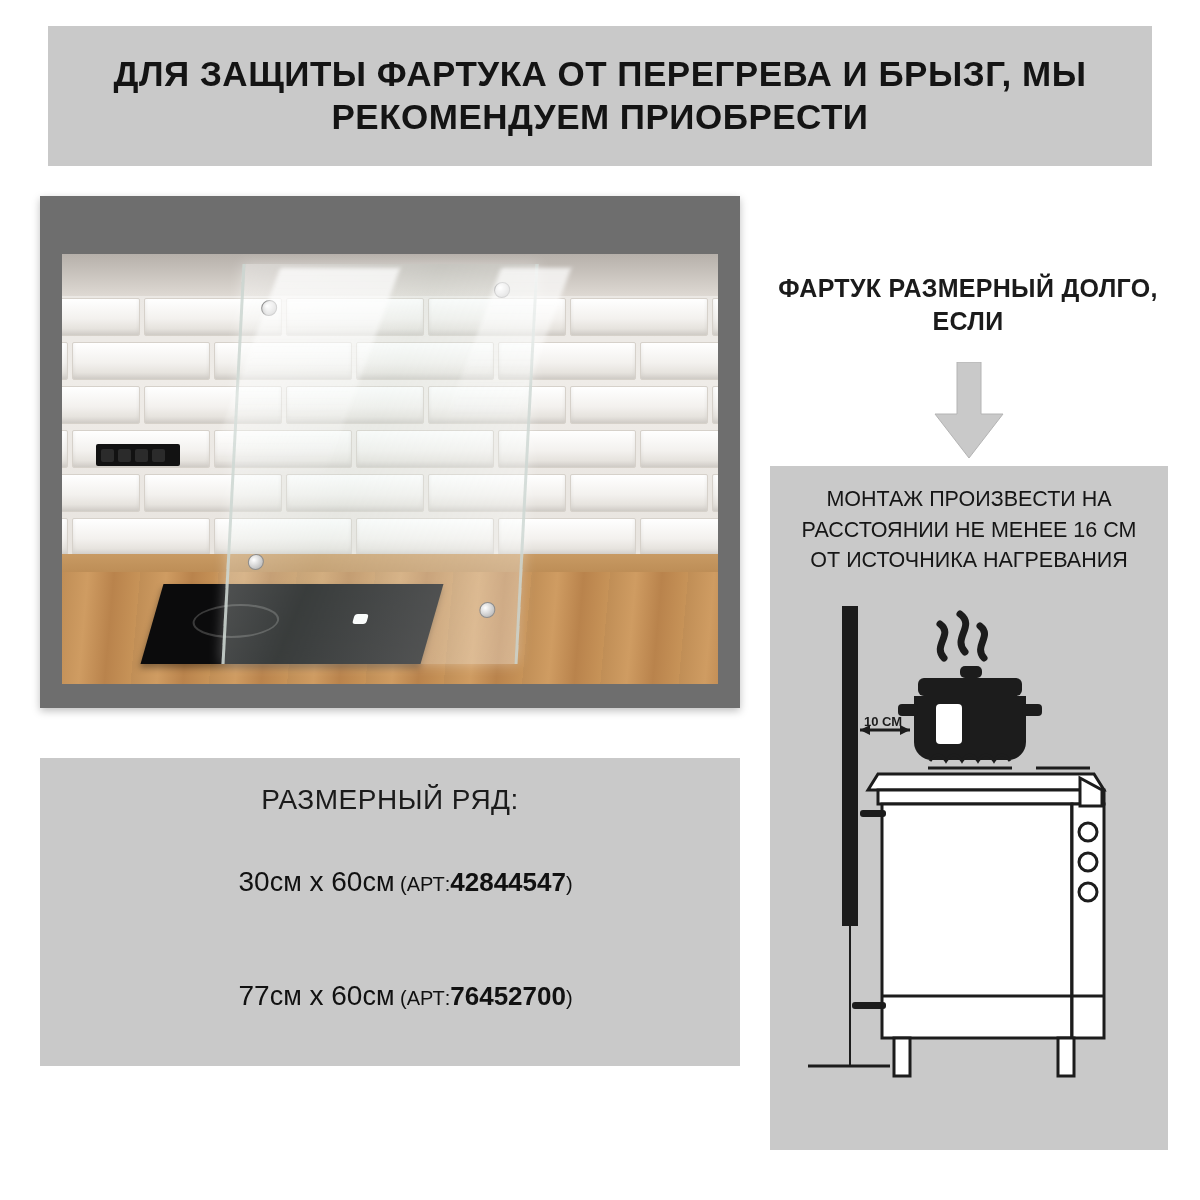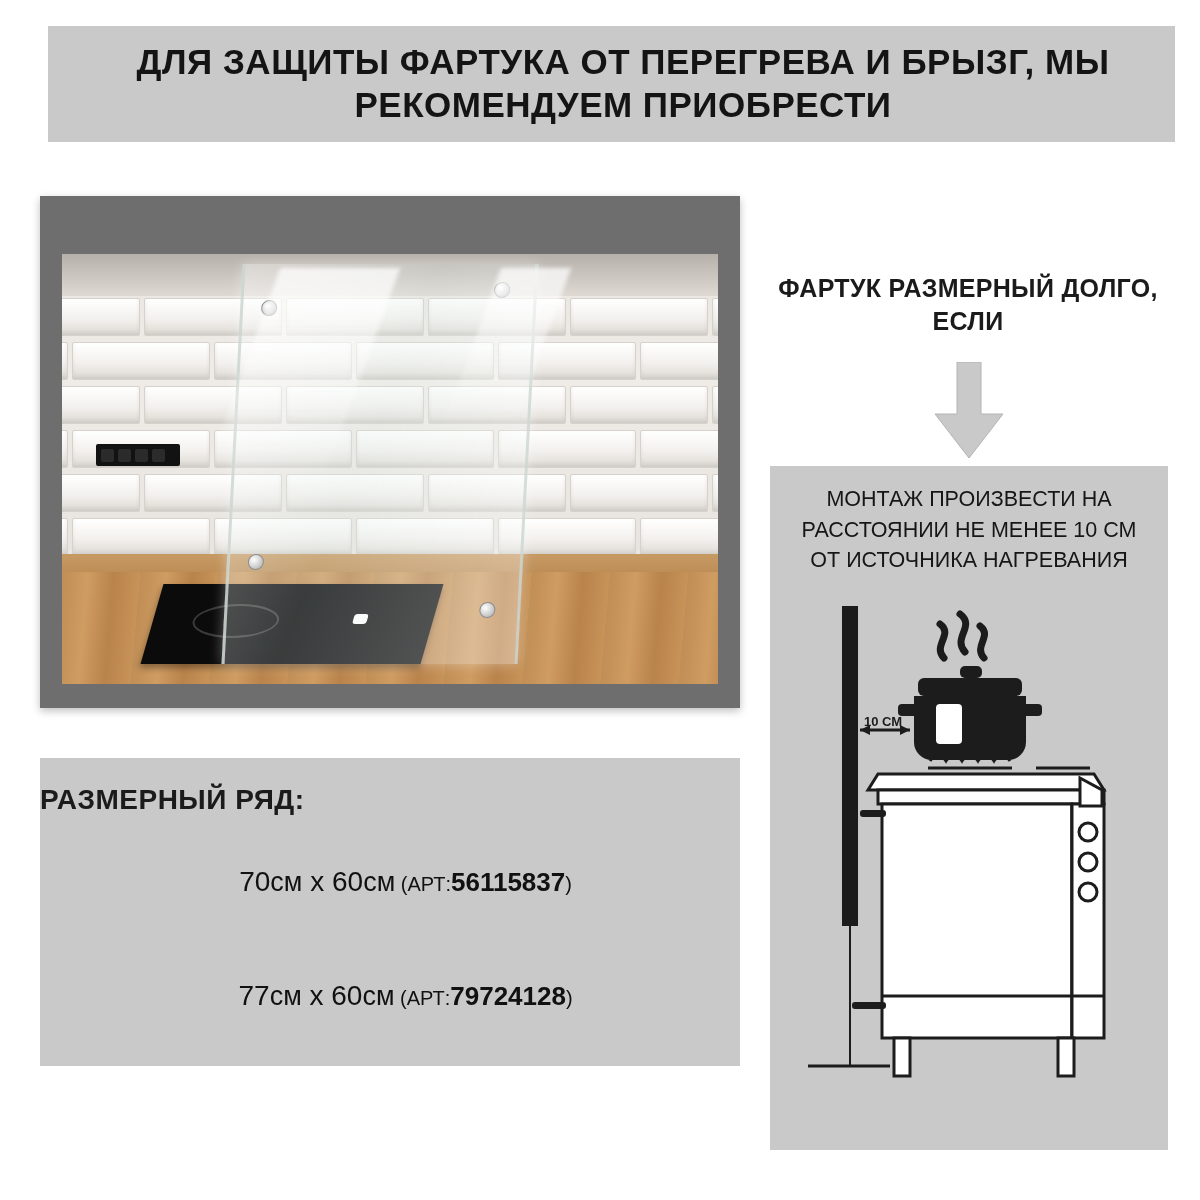--- a/index.html
+++ b/index.html
@@ -6,25 +6,24 @@
   body{
     width:1200px;height:1200px;
     background:#ffffff;
     font-family:"Liberation Sans", sans-serif;
     color:#1b1b1b;
     position:relative;
     overflow:hidden;
   }
   .banner{
     position:absolute;
-    left:48px; top:26px; width:1104px; height:116px;
+    left:48px; top:26px; width:1104px; height:140px;
     background:#c9c9c9;
     display:flex;align-items:center;justify-content:center;
     text-align:center;
-    padding-left:23px;
   }
   .banner-text{
     font-size:35px;font-weight:bold;letter-spacing:.5px;line-height:1.22;
     color:#141414;
     padding:0 14px;
   }
 
   
   .photo-card{
     position:absolute;left:40px;top:196px;width:700px;height:512px;
@@ -110,21 +109,21 @@
     text-align:center;font-size:21.5px;line-height:1.42;font-weight:500;color:#161616;
   }
   .stove-wrap{position:absolute;left:20px;top:130px;width:360px;height:540px;}
 
   
   .sizes-card{
     position:absolute;left:40px;top:758px;width:700px;height:308px;
     background:#c9c9c9;
   }
   .sizes-title{
-    font-size:28px;font-weight:bold;letter-spacing:.5px;
+    text-align:center;font-size:28px;font-weight:normal;letter-spacing:.5px;
     margin-top:26px;
   }
   .size-row{
     text-align:center;font-size:28px;margin-top:18px;color:#111;white-space:pre;
   }
   .size-row .sm{font-size:27px;}
   .size-row .art{font-size:20px;}
   .size-row .code{font-weight:bold;font-size:26px;}
 </style>
 </head>
@@ -217,21 +216,21 @@
 
 <div class="right-head">ФАРТУК РАЗМЕРНЫЙ ДОЛГО, ЕСЛИ</div>
 
 <div class="down-arrow">
   <svg width="90" height="100" viewBox="0 0 90 100" aria-hidden="true">
     <polygon points="33,0 57,0 57,52 79,52 45,96 11,52 33,52" fill="#c9c9c9" stroke="#b4b4b4" stroke-width="1"></polygon>
   </svg>
 </div>
 
 <div class="note-card">
-  <div class="note-text">МОНТАЖ ПРОИЗВЕСТИ НА РАССТОЯНИИ НЕ МЕНЕЕ 10 СМ ОТ ИСТОЧНИКА НАГРЕВАНИЯ</div>
+  <div class="note-text">МОНТАЖ ПРОИЗВЕСТИ НА РАССТОЯНИИ НЕ МЕНЕЕ 16 СМ ОТ ИСТОЧНИКА НАГРЕВАНИЯ</div>
 
   <div class="stove-wrap">
     <svg width="360" height="540" viewBox="0 0 360 540" aria-hidden="true">
 
       <rect x="52" y="10" width="16" height="320" fill="#1c1c1c"></rect>
       <line x1="60" y1="330" x2="60" y2="470" stroke="#1c1c1c" stroke-width="2"></line>
       <line x1="18" y1="470" x2="100" y2="470" stroke="#1c1c1c" stroke-width="3"></line>
 
       <path d="M150 28 c14 10 -8 22 4 34 M170 18 c16 12 -8 24 5 38 M190 30 c13 10 -7 20 4 32" fill="none" stroke="#1c1c1c" stroke-width="7" stroke-linecap="round"></path>
 
@@ -272,24 +271,24 @@
 
       <path d="M290 182 l22 12 v16 h-22 z" fill="#ffffff" stroke="#1c1c1c" stroke-width="3"></path>
     </svg>
   </div>
 </div>
 
 <div class="sizes-card">
   <div class="sizes-title">РАЗМЕРНЫЙ РЯД:</div>
 
   <div class="size-row">
-    <span>70</span><span class="sm">см</span><span> x </span><span>60</span><span class="sm">см</span><span class="art"> (АРТ:</span><span class="code">56115837</span><span class="art">)</span>
+    <span>30</span><span class="sm">см</span><span> x </span><span>60</span><span class="sm">см</span><span class="art"> (АРТ:</span><span class="code">42844547</span><span class="art">)</span>
   </div>
 
   <div class="size-row">
-    <span>77</span><span class="sm">см</span><span> x </span><span>60</span><span class="sm">см</span><span class="art"> (АРТ:</span><span class="code">79724128</span><span class="art">)</span>
+    <span>77</span><span class="sm">см</span><span> x </span><span>60</span><span class="sm">см</span><span class="art"> (АРТ:</span><span class="code">76452700</span><span class="art">)</span>
   </div>
 
 
   <div class="size-row">
     
   </div>
 </div>
 
 </body></html>

